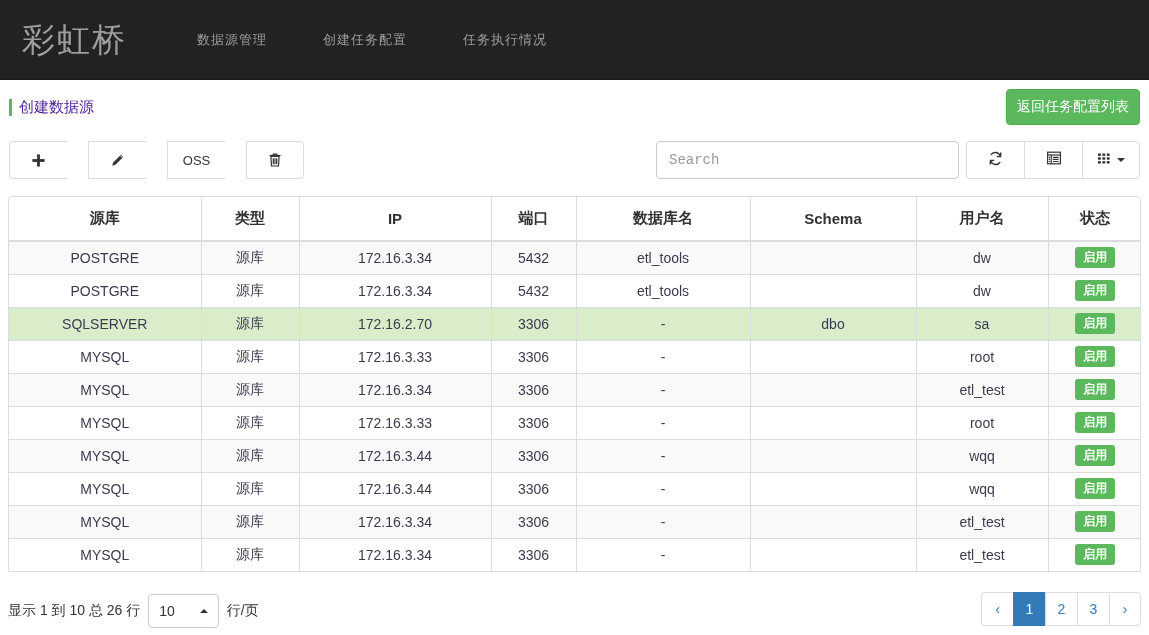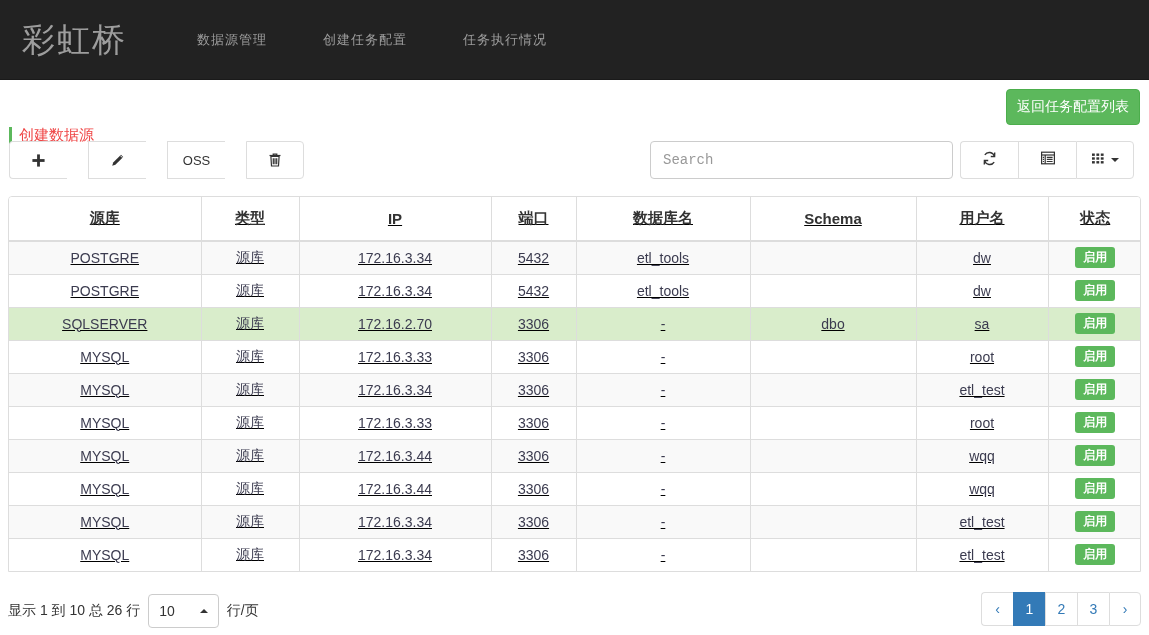--- a/index.html
+++ b/index.html
@@ -45,22 +45,21 @@
     height: 58px;
     padding: 0 10px;
   }
   .page-title {
     position: absolute;
     left: 9px;
     top: 18px;
     display: flex;
     align-items: center;
     font-size: 15px;
-    color: #ef4444;
-    margin-top: 28px;
+    color: #4c1d95;
   }
   .title-accent {
     display: inline-block;
     width: 3px;
     height: 17px;
     background: #5cb85c;
     margin-right: 7px;
   }
   .btn-return {
     position: absolute;
@@ -101,21 +100,21 @@
     color: #333333;
     font-size: 13px;
     cursor: pointer;
   }
   .tb-btn:first-child { border-radius: 4px 0 0 4px; }
   .tb-btn:last-child { border-right: 1px solid #dddddd; border-radius: 0 4px 4px 0; }
   .tb-btn svg { display: block; }
 
   .right-tools {
     position: absolute;
-    right: 15px;
+    right: 9px;
     top: 3px;
     display: flex;
     align-items: center;
   }
   .search-box {
     width: 303px;
     height: 38px;
     border: 1px solid #cccccc;
     border-radius: 4px;
     padding: 0 12px;
@@ -160,21 +159,20 @@
     border-bottom: 4px solid #333333;
     margin-left: 5px;
   }
 
   
   .table-wrap {
     margin: 0 8px;
     border: 1px solid #dddddd;
     border-radius: 4px 4px 0 0;
     overflow: hidden;
-    text-decoration: underline;
   }
   table.grid {
     width: 100%;
     border-collapse: collapse;
     table-layout: fixed;
   }
   table.grid th {
     height: 44px;
     font-size: 15px;
     color: #333333;

